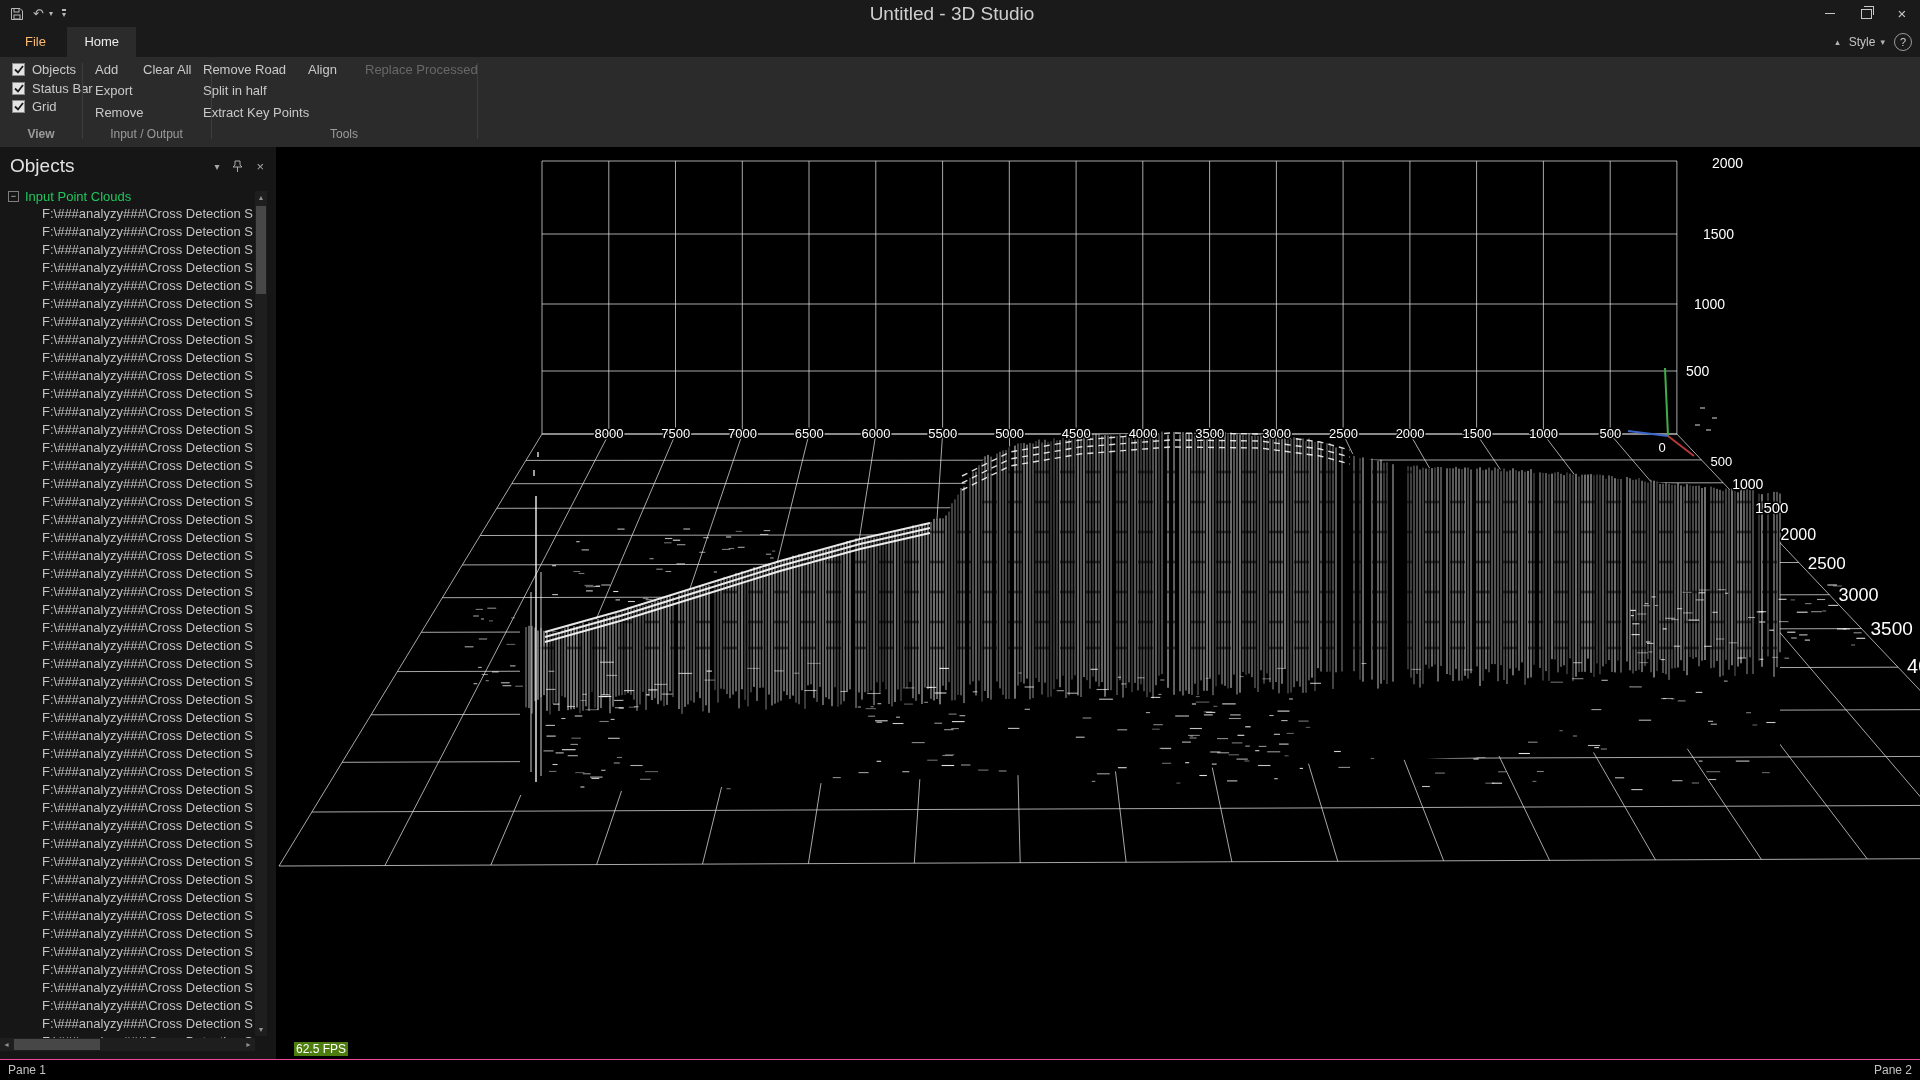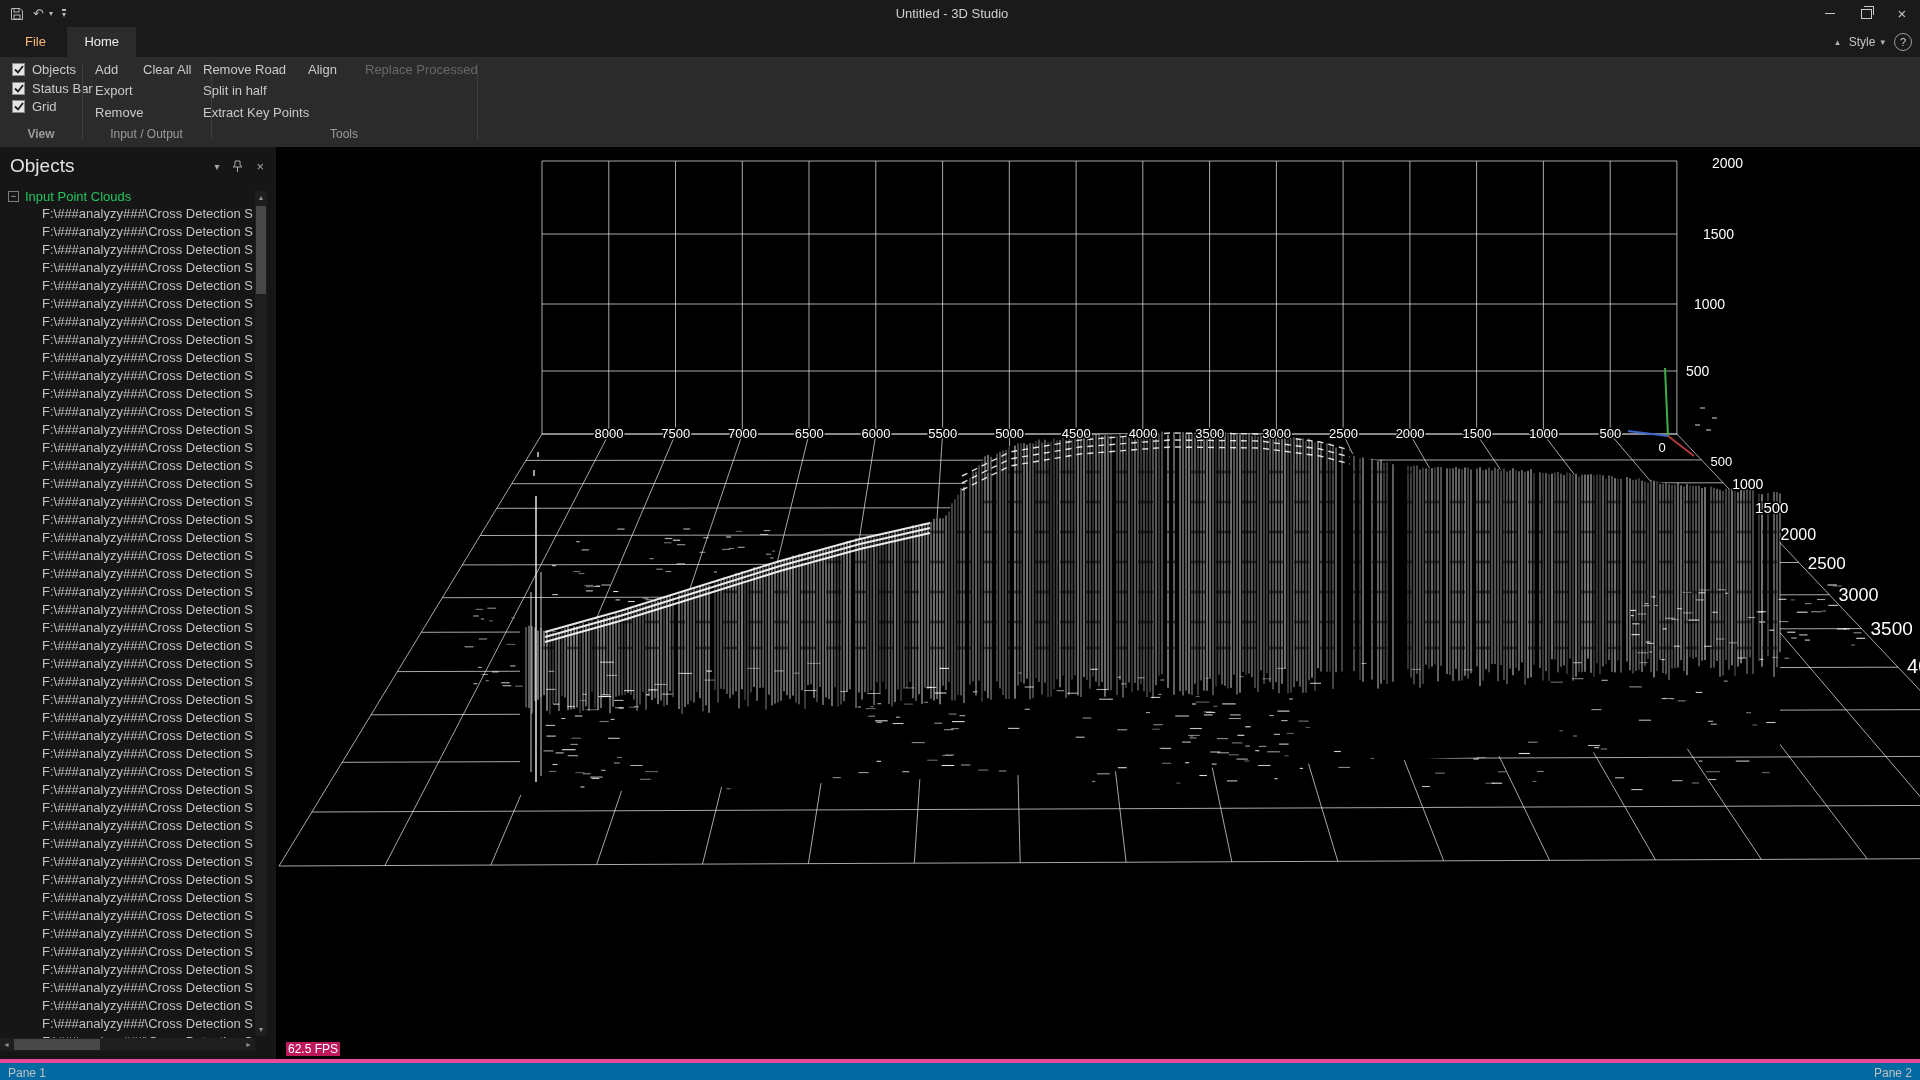--- a/index.html
+++ b/index.html
@@ -6,21 +6,21 @@
   .app{position:relative;width:1920px;height:1080px;background:#1b1b1b;overflow:hidden;
        font-family:"Liberation Sans",sans-serif;color:#ccc;-webkit-user-select:none;user-select:none;}
 
   
   .titlebar{position:absolute;left:0;top:0;width:100%;height:27px;background:#1a1a1a;}
   .tb-left{position:absolute;left:10px;top:0;height:27px;display:flex;align-items:center;gap:9px;}
   .tb-btn{display:flex;align-items:center;justify-content:center;color:#b8b8b8;font-size:13px;height:27px;}
   .tb-caret{font-size:8px;color:#b8b8b8;margin-left:-4px;}
   .qa-icon{font-size:8px;color:#b8b8b8;border-top:2px solid #b8b8b8;padding-top:1px;line-height:6px;}
   .tb-title{position:absolute;left:0;right:16px;top:0;height:27px;line-height:27px;text-align:center;
-            font-size:13px;color:#cfcfcf;pointer-events:none;}
+            font-size:19px;color:#cfcfcf;pointer-events:none;}
   .tb-controls{position:absolute;right:0;top:0;height:27px;display:flex;}
   .win-btn{width:36px;height:27px;display:flex;align-items:center;justify-content:center;color:#c8c8c8;font-size:15px;}
   .min-glyph{width:10px;height:1px;background:#c8c8c8;}
   .restore-glyph{width:9px;height:8px;border:1px solid #c8c8c8;position:relative;}
   .restore-glyph:before{content:"";position:absolute;left:2px;top:-4px;width:9px;height:8px;border:1px solid #c8c8c8;
                         border-left:none;border-bottom:none;}
 
   
   .tabrow{position:absolute;left:0;top:27px;width:100%;height:30px;background:#1a1a1a;}
   .tab{display:inline-block;height:30px;line-height:30px;padding:0 17px;font-size:13px;color:#fdba74;}
@@ -56,24 +56,24 @@
   .tree-item{height:18px;line-height:18px;padding-left:42px;font-size:13px;color:#c3c3c3;white-space:nowrap;overflow:hidden;}
   .vscroll{position:absolute;left:255px;top:44px;width:12px;height:845px;background:#1e1e1e;}
   .vs-arrow{position:absolute;left:0;width:12px;height:13px;color:#8f8f8f;font-size:7px;text-align:center;line-height:13px;}
   .vs-thumb{position:absolute;left:1px;width:10px;background:#474747;}
   .hscroll{position:absolute;left:0;top:891px;width:255px;height:13px;background:#1e1e1e;}
   .hs-arrow{position:absolute;top:0;width:13px;height:13px;color:#8f8f8f;font-size:7px;text-align:center;line-height:13px;}
   .hs-thumb{position:absolute;top:1px;height:11px;background:#474747;}
 
   
   .viewport{position:absolute;left:277px;top:147px;width:1643px;height:912px;background:#000;overflow:hidden;}
-  .fps{position:absolute;left:9px;bottom:3px;color:#fff;font-size:12px;background:#be185d;padding:0 2px;}
+  .fps{position:absolute;left:17px;bottom:3px;color:#fff;font-size:12px;background:#4d7c0f;padding:0 2px;}
 
   
-  .statusbar{position:absolute;left:0;top:1059px;width:100%;height:21px;background:#0369a1;border-top:4px solid #ec4899;box-sizing:border-box;}
+  .statusbar{position:absolute;left:0;top:1059px;width:100%;height:21px;background:#000000;border-top:1px solid #ec4899;box-sizing:border-box;}
   .sb-left{position:absolute;left:8px;top:0;line-height:20px;font-size:12px;color:#c2c2c2;}
   .sb-right{position:absolute;right:8px;top:0;line-height:20px;font-size:12px;color:#c2c2c2;}
 </style>
 </head>
 <body>
 
 <div class="app">
 
   <div class="titlebar">
     <div class="tb-left">

